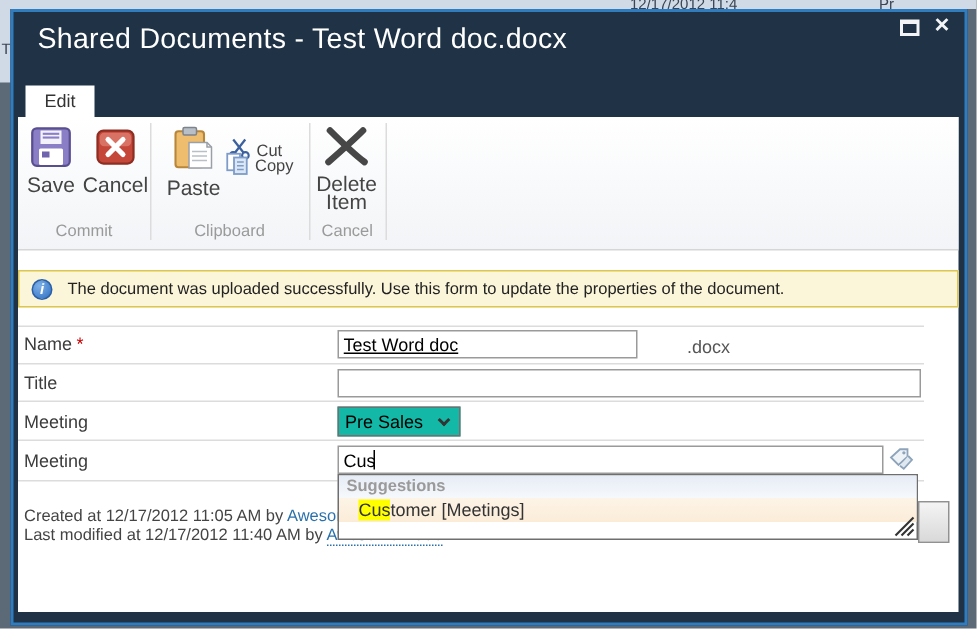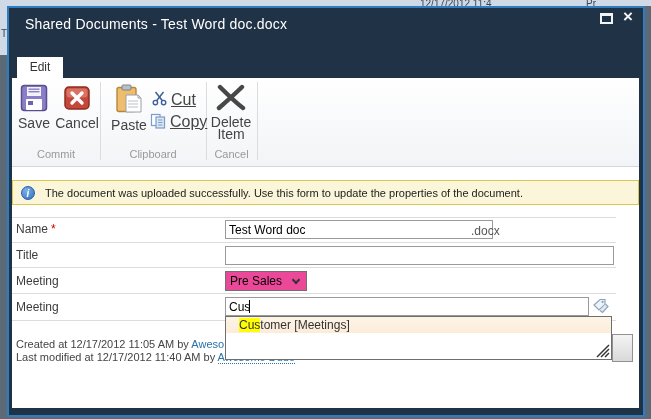--- a/index.html
+++ b/index.html
@@ -12,55 +12,55 @@
             font-size:10px; color:#3a4454; white-space:nowrap; }
   .bg-top span { position:absolute; top:-2px; }
   .bg-corner { left:0; top:0; width:7px; height:55px; background:#cfdae6; overflow:hidden;
                font-size:10px; color:#3a4454; }
   .bg-corner span { position:absolute; top:28px; left:1px; }
 
   
   .dialog { left:7px; top:6px; width:638px; height:411px; background:#203246;
             border:2px solid #2f7dbf; }
 
-  .title-text { left:25px; top:14px; font-size:14px; color:#ffffff; letter-spacing:.2px; }
+  .title-text { left:25px; top:14px; font-size:19px; color:#ffffff; letter-spacing:.2px; }
   .btn-max { left:600px; top:13px; width:13px; height:11px; border:2px solid #f2f4f6; border-top-width:3px; cursor:pointer; }
   .btn-close { left:620px; top:7px; width:16px; height:20px; color:#f2f4f6; font-size:17px; font-weight:bold; line-height:20px; text-align:center; cursor:pointer; }
 
   
   .content { left:12px; top:78px; width:627px; height:330px; background:#ffffff; }
 
   
   .tab-edit { left:17px; top:57px; width:46px; height:21px; background:#ffffff;
               font-size:12px; color:#333; text-align:center; line-height:21px; cursor:pointer; }
   .ribbon { left:12px; top:78px; width:627px; height:89px;
             background:linear-gradient(#ffffff,#f2f4f7); border-bottom:1px solid #d6d6d6; }
   .rdiv { top:82px; width:1px; height:78px; background:#dcdcdc; }
   .grp-label { top:148px; font-size:11px; color:#9a9a9a; text-align:center; }
   .bigbtn { top:84px; height:62px; text-align:center; font-size:14px; color:#444; cursor:pointer; }
   .bigbtn .lbl { margin-top:2px; line-height:12px; }
-  .smallbtn { height:16px; font-size:16px; color:#444; cursor:pointer; display:flex; align-items:flex-start; gap:4px;text-decoration:underline; }
+  .smallbtn { height:16px; font-size:11px; color:#444; cursor:pointer; display:flex; align-items:flex-end; gap:4px; }
 
   
   .infobar { left:12px; top:180px; width:627px; height:25px; background:#fbf6d9;
              border:1px solid #dcc64f; display:flex; align-items:center; }
   .info-icon { width:14px; height:14px; border-radius:50%; margin-left:8px;
                background:radial-gradient(circle at 35% 30%, #7db0e8, #2f6fc0);
                border:1px solid #2a5fa8; color:#fff; font-size:10px; font-weight:bold;
                text-align:center; line-height:13px; font-style:italic; }
   .info-text { margin-left:10px; font-size:11px; color:#222; }
 
   
   .sep { left:12px; width:604px; height:1px; background:#dcdcdc; }
   .flabel { left:16px; font-size:12px; color:#3c3c3c; }
   .req { color:#c80000; margin-left:3px; }
   input.txt { position:absolute; border:1px solid #9a9a9a; background:#fff; font-size:12px;
               font-family:"Liberation Sans","DejaVu Sans",sans-serif; padding:1px 3px; height:19px; }
   .ext { left:458px; top:224px; font-size:12px; color:#555; }
-  .select { left:225px; top:271px; width:82px; height:20px; border:1px solid #707070; background:#ec4899;
+  .select { left:225px; top:271px; width:82px; height:20px; border:1px solid #707070; background:#14b8a6;
             font-size:12px; color:#000; padding-left:4px; line-height:18px; cursor:pointer; }
   .select .chev { position:absolute; right:7px; top:5px; width:6px; height:6px;
                   border-right:2px solid #333; border-bottom:2px solid #333; transform:rotate(45deg); }
   .caret { left:249px; top:300px; width:1px; height:13px; background:#000; }
   .tagicon { left:592px; top:298px; cursor:pointer; }
 
   
   .foot { left:16px; font-size:11px; color:#444; }
   .foot a { color:#2a71ab; text-decoration:none; cursor:pointer; }
   .foot a.dotted { border-bottom:1px dotted #2a71ab; }
@@ -146,21 +146,21 @@
 
 <div class="abs smallbtn" style="left:152px; top:91px;">
   <svg width="15" height="15" viewBox="0 0 15 15">
     <circle cx="3.4" cy="11.6" r="2.2" fill="none" stroke="#3c5f9d" stroke-width="1.4"></circle>
     <circle cx="11.6" cy="11.6" r="2.2" fill="none" stroke="#3c5f9d" stroke-width="1.4"></circle>
     <line x1="4.6" y1="9.8" x2="11.5" y2="1" stroke="#3c5f9d" stroke-width="1.5"></line>
     <line x1="10.4" y1="9.8" x2="3.5" y2="1" stroke="#3c5f9d" stroke-width="1.5"></line>
   </svg>
   <span>Cut</span>
 </div>
-<div class="abs smallbtn" style="left:150px; top:113px;">
+<div class="abs smallbtn" style="left:150px; top:101px;">
   <svg width="16" height="16" viewBox="0 0 16 16">
     <rect x="1.5" y="1.5" width="8.5" height="11" fill="#ffffff" stroke="#7d9cc9" stroke-width="1.2"></rect>
     <rect x="6" y="4" width="8.5" height="11" fill="#dce7f5" stroke="#7d9cc9" stroke-width="1.2"></rect>
     <line x1="8" y1="7" x2="12.5" y2="7" stroke="#7d9cc9"></line>
     <line x1="8" y1="9.5" x2="12.5" y2="9.5" stroke="#7d9cc9"></line>
     <line x1="8" y1="12" x2="12.5" y2="12" stroke="#7d9cc9"></line>
   </svg>
   <span>Copy</span>
 </div>
 
@@ -183,22 +183,22 @@
 
 <div class="abs sep" style="top:217px"></div>
 <div class="abs sep" style="top:242px"></div>
 <div class="abs sep" style="top:267px"></div>
 <div class="abs sep" style="top:293px"></div>
 <div class="abs sep" style="top:320px"></div>
 
 <div class="abs flabel" style="top:222px">
   <span>Name</span><span class="req">*</span>
 </div>
-<input class="txt" style="left: 225px; top: 220px; width: 268px;" value="Test Word doc">
-<div class="abs ext" style="top: 224px; left: 458px; margin-left: 13px;">.docx</div>
+<input class="txt" style="left: 225px; top: 220px; width: 200px; text-decoration: underline;" value="Test Word doc">
+<div class="abs ext" style="top: 224px; left: 458px;">.docx</div>
 
 <div class="abs flabel" style="top:248px">Title</div>
 <input class="txt" style="left: 225px; top: 246px; width: 389px;" value="">
 
 <div class="abs flabel" style="top:274px">Meeting</div>
 <div class="abs select">
   <span>Pre Sales</span>
   <span class="chev"></span>
 </div>
 
@@ -216,20 +216,21 @@
 <div class="abs foot" style="top:338px">
   <span>Created at 12/17/2012 11:05 AM by </span><a href="#">Awesome Dude</a>
 </div>
 <div class="abs foot" style="top:351px">
   <span>Last modified at 12/17/2012 11:40 AM by </span><a href="#" class="dotted">Awesome Dude</a>
 </div>
 
 <div class="abs gray-btn"></div>
 
 <div class="abs sugg">
+  <div class="sugg-head">Suggestions</div>
   <div class="sugg-item">
     <span class="hl">Cus</span><span>tomer [Meetings]</span>
   </div>
   <div class="sugg-fill">
     <svg class="resize-handle" width="15" height="15" viewBox="0 0 15 15">
       <line x1="14" y1="2" x2="2" y2="14" stroke="#333" stroke-width="1.4"></line>
       <line x1="14" y1="6" x2="6" y2="14" stroke="#333" stroke-width="1.4"></line>
       <line x1="14" y1="10" x2="10" y2="14" stroke="#333" stroke-width="1.4"></line>
     </svg>
   </div>

